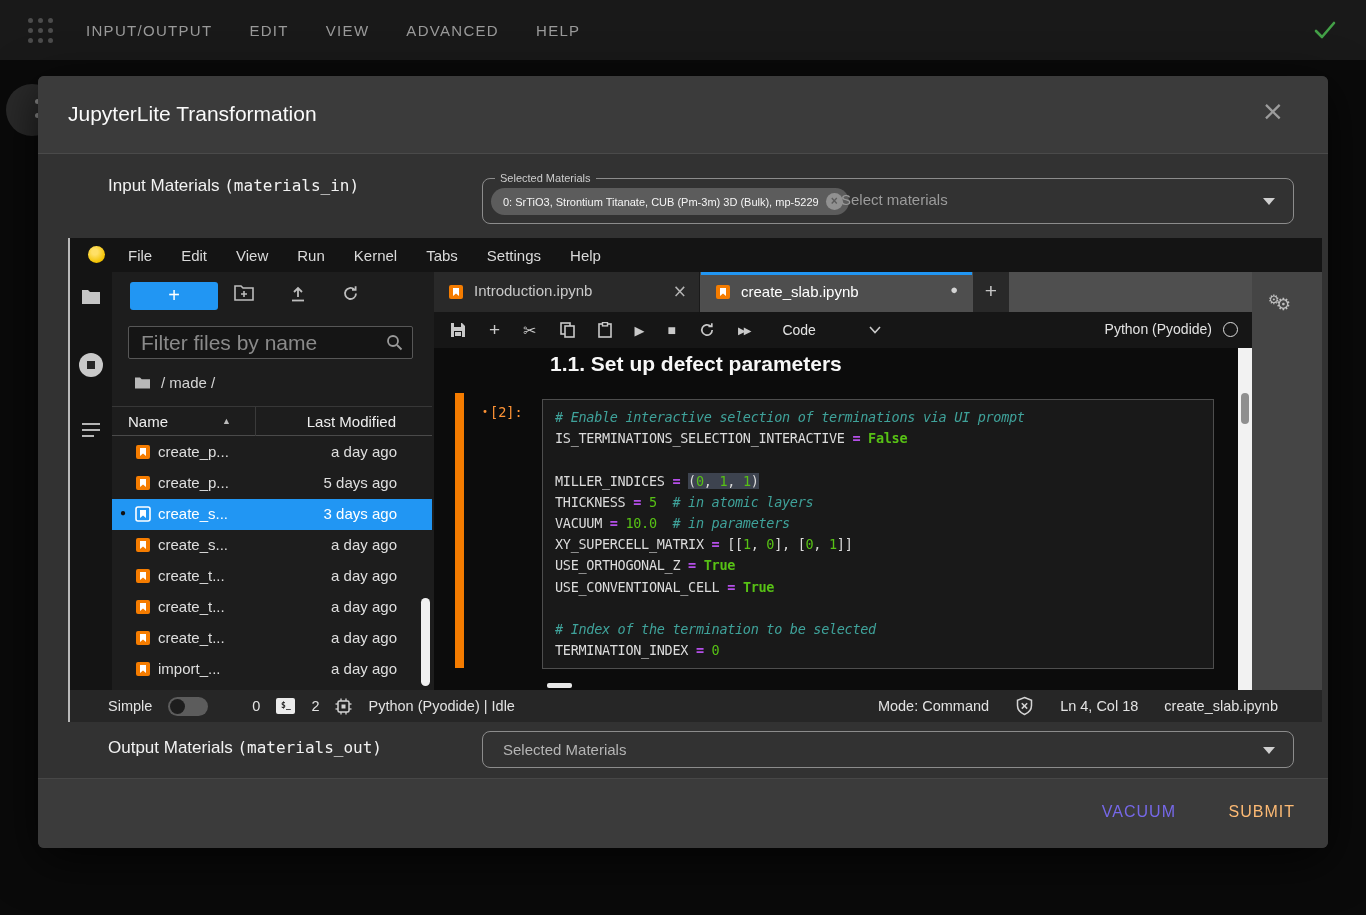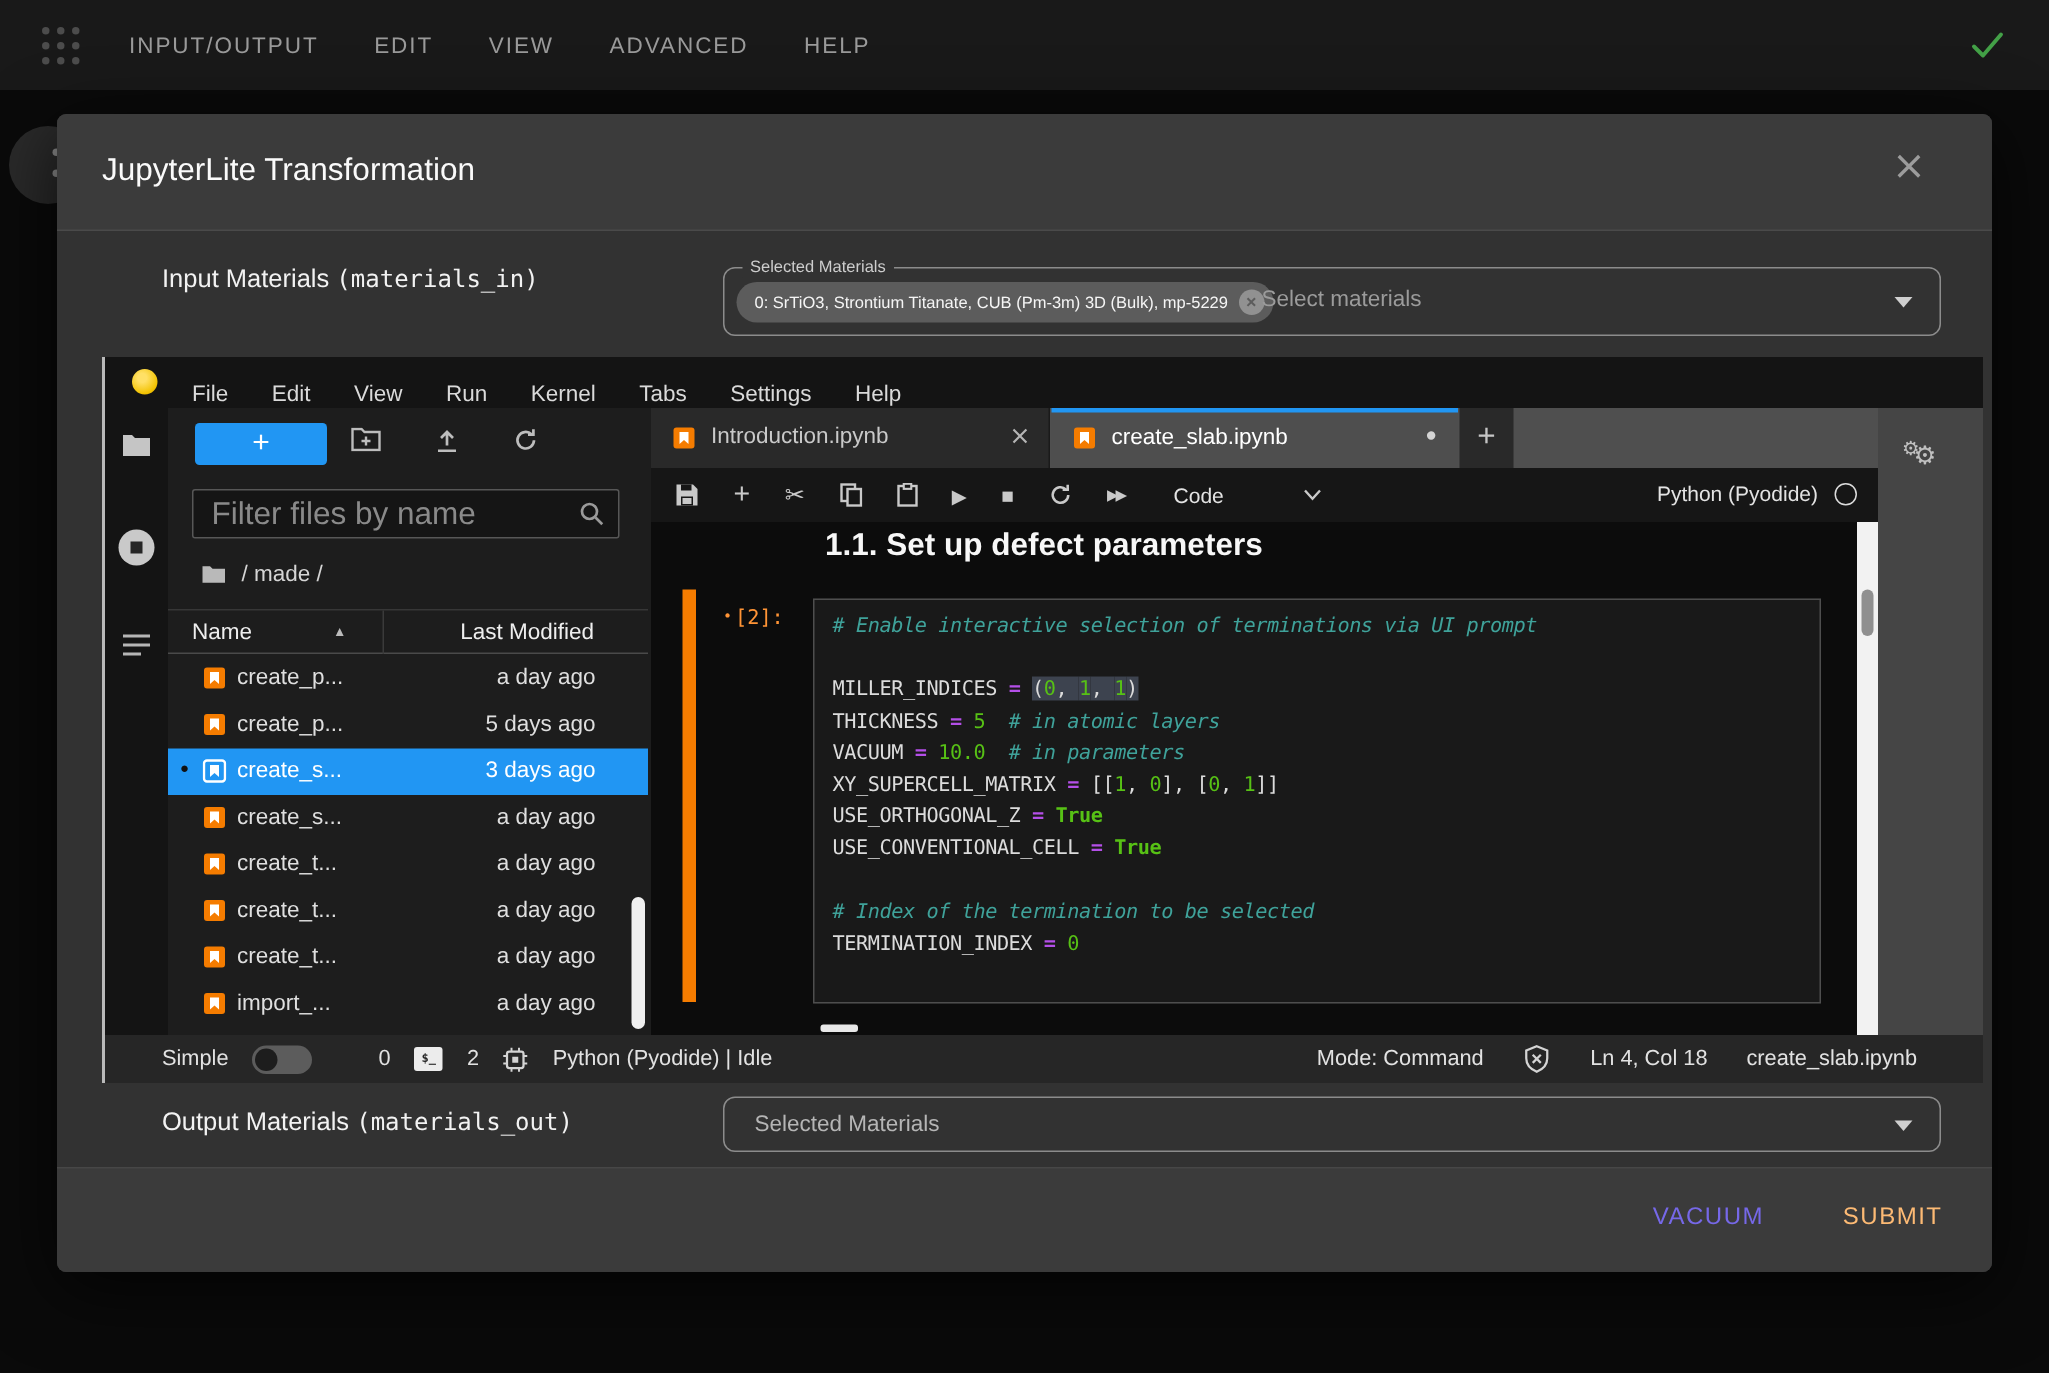--- a/index.html
+++ b/index.html
@@ -55,21 +55,21 @@
   .out-label-in { position:absolute; left:20px; top:9px; font-size:15px; color:#b5b5b5; }
   .caret { position:absolute; right:18px; top:50%; margin-top:-3px; width:0; height:0;
            border-left:6px solid transparent; border-right:6px solid transparent; border-top:7px solid #cfcfcf; }
 
   
   .jupyter { position:absolute; left:30px; top:162px; width:1254px; height:484px; background:#1d1d1d;
              border-left:2px solid #b9b9b9; overflow:hidden; }
   .jmenubar { position:absolute; left:0; top:0; width:100%; height:34px; background:#141414; }
   .jlite-logo { position:absolute; left:18px; top:8px; width:17px; height:17px; border-radius:50%;
                 background:radial-gradient(circle at 40% 35%, #ffe066 20%, #f2c200 70%, #c99700 100%); }
-  .jmenus { position:absolute; left:58px; top:16px; height:34px; display:flex; align-items:flex-start; gap:29px; }
+  .jmenus { position:absolute; left:58px; top:0; height:34px; display:flex; align-items:center; gap:29px; }
   .jmenus span { color:#dadada; font-size:15px; cursor:default; }
 
   .jmain { position:absolute; left:0; top:34px; width:100%; height:418px; }
 
   
   .activity { position:absolute; left:0; top:0; width:42px; height:418px; background:#141414; }
   .act-ic { position:absolute; left:0; width:42px; display:flex; justify-content:center; color:#c5c5c5; }
   .act-folder { top:16px; } .act-run { top:80px; } .act-list { top:150px; }
 
   
@@ -462,20 +462,21 @@
             <span class="kernel-name">Python (Pyodide)</span>
             <span class="kernel-circ"></span>
           </div>
 
           <div class="ncontent">
             <div class="nb-heading">1.1. Set up defect parameters</div>
             <div class="cellbar"></div>
             <div class="prompt"><span class="pdot">•</span><span>[2]:</span></div>
             <div class="codebox" id="code-area">
                 <div class="code-line"><span class="t-com"># Enable interactive selection of terminations via UI prompt</span></div>
+                <div class="code-line"><span class="t-pl">IS_TERMINATIONS_SELECTION_INTERACTIVE </span><span class="t-op">=</span><span class="t-pl"> </span><span class="t-kw">False</span></div>
                 <div class="code-line">&nbsp;</div>
                 <div class="code-line"><span class="t-pl">MILLER_INDICES </span><span class="t-op">=</span><span class="t-pl"> </span><span class="t-pl hl">(</span><span class="t-num hl">0</span><span class="t-pl hl">, </span><span class="t-num hl">1</span><span class="t-pl hl">, </span><span class="t-num hl">1</span><span class="t-pl hl">)</span></div>
                 <div class="code-line"><span class="t-pl">THICKNESS </span><span class="t-op">=</span><span class="t-pl"> </span><span class="t-num">5</span><span class="t-pl">  </span><span class="t-com"># in atomic layers</span></div>
                 <div class="code-line"><span class="t-pl">VACUUM </span><span class="t-op">=</span><span class="t-pl"> </span><span class="t-num">10.0</span><span class="t-pl">  </span><span class="t-com"># in parameters</span></div>
                 <div class="code-line"><span class="t-pl">XY_SUPERCELL_MATRIX </span><span class="t-op">=</span><span class="t-pl"> [[</span><span class="t-num">1</span><span class="t-pl">, </span><span class="t-num">0</span><span class="t-pl">], [</span><span class="t-num">0</span><span class="t-pl">, </span><span class="t-num">1</span><span class="t-pl">]]</span></div>
                 <div class="code-line"><span class="t-pl">USE_ORTHOGONAL_Z </span><span class="t-op">=</span><span class="t-pl"> </span><span class="t-kw">True</span></div>
                 <div class="code-line"><span class="t-pl">USE_CONVENTIONAL_CELL </span><span class="t-op">=</span><span class="t-pl"> </span><span class="t-kw">True</span></div>
                 <div class="code-line">&nbsp;</div>
                 <div class="code-line"><span class="t-com"># Index of the termination to be selected</span></div>
                 <div class="code-line"><span class="t-pl">TERMINATION_INDEX </span><span class="t-op">=</span><span class="t-pl"> </span><span class="t-num">0</span></div>

